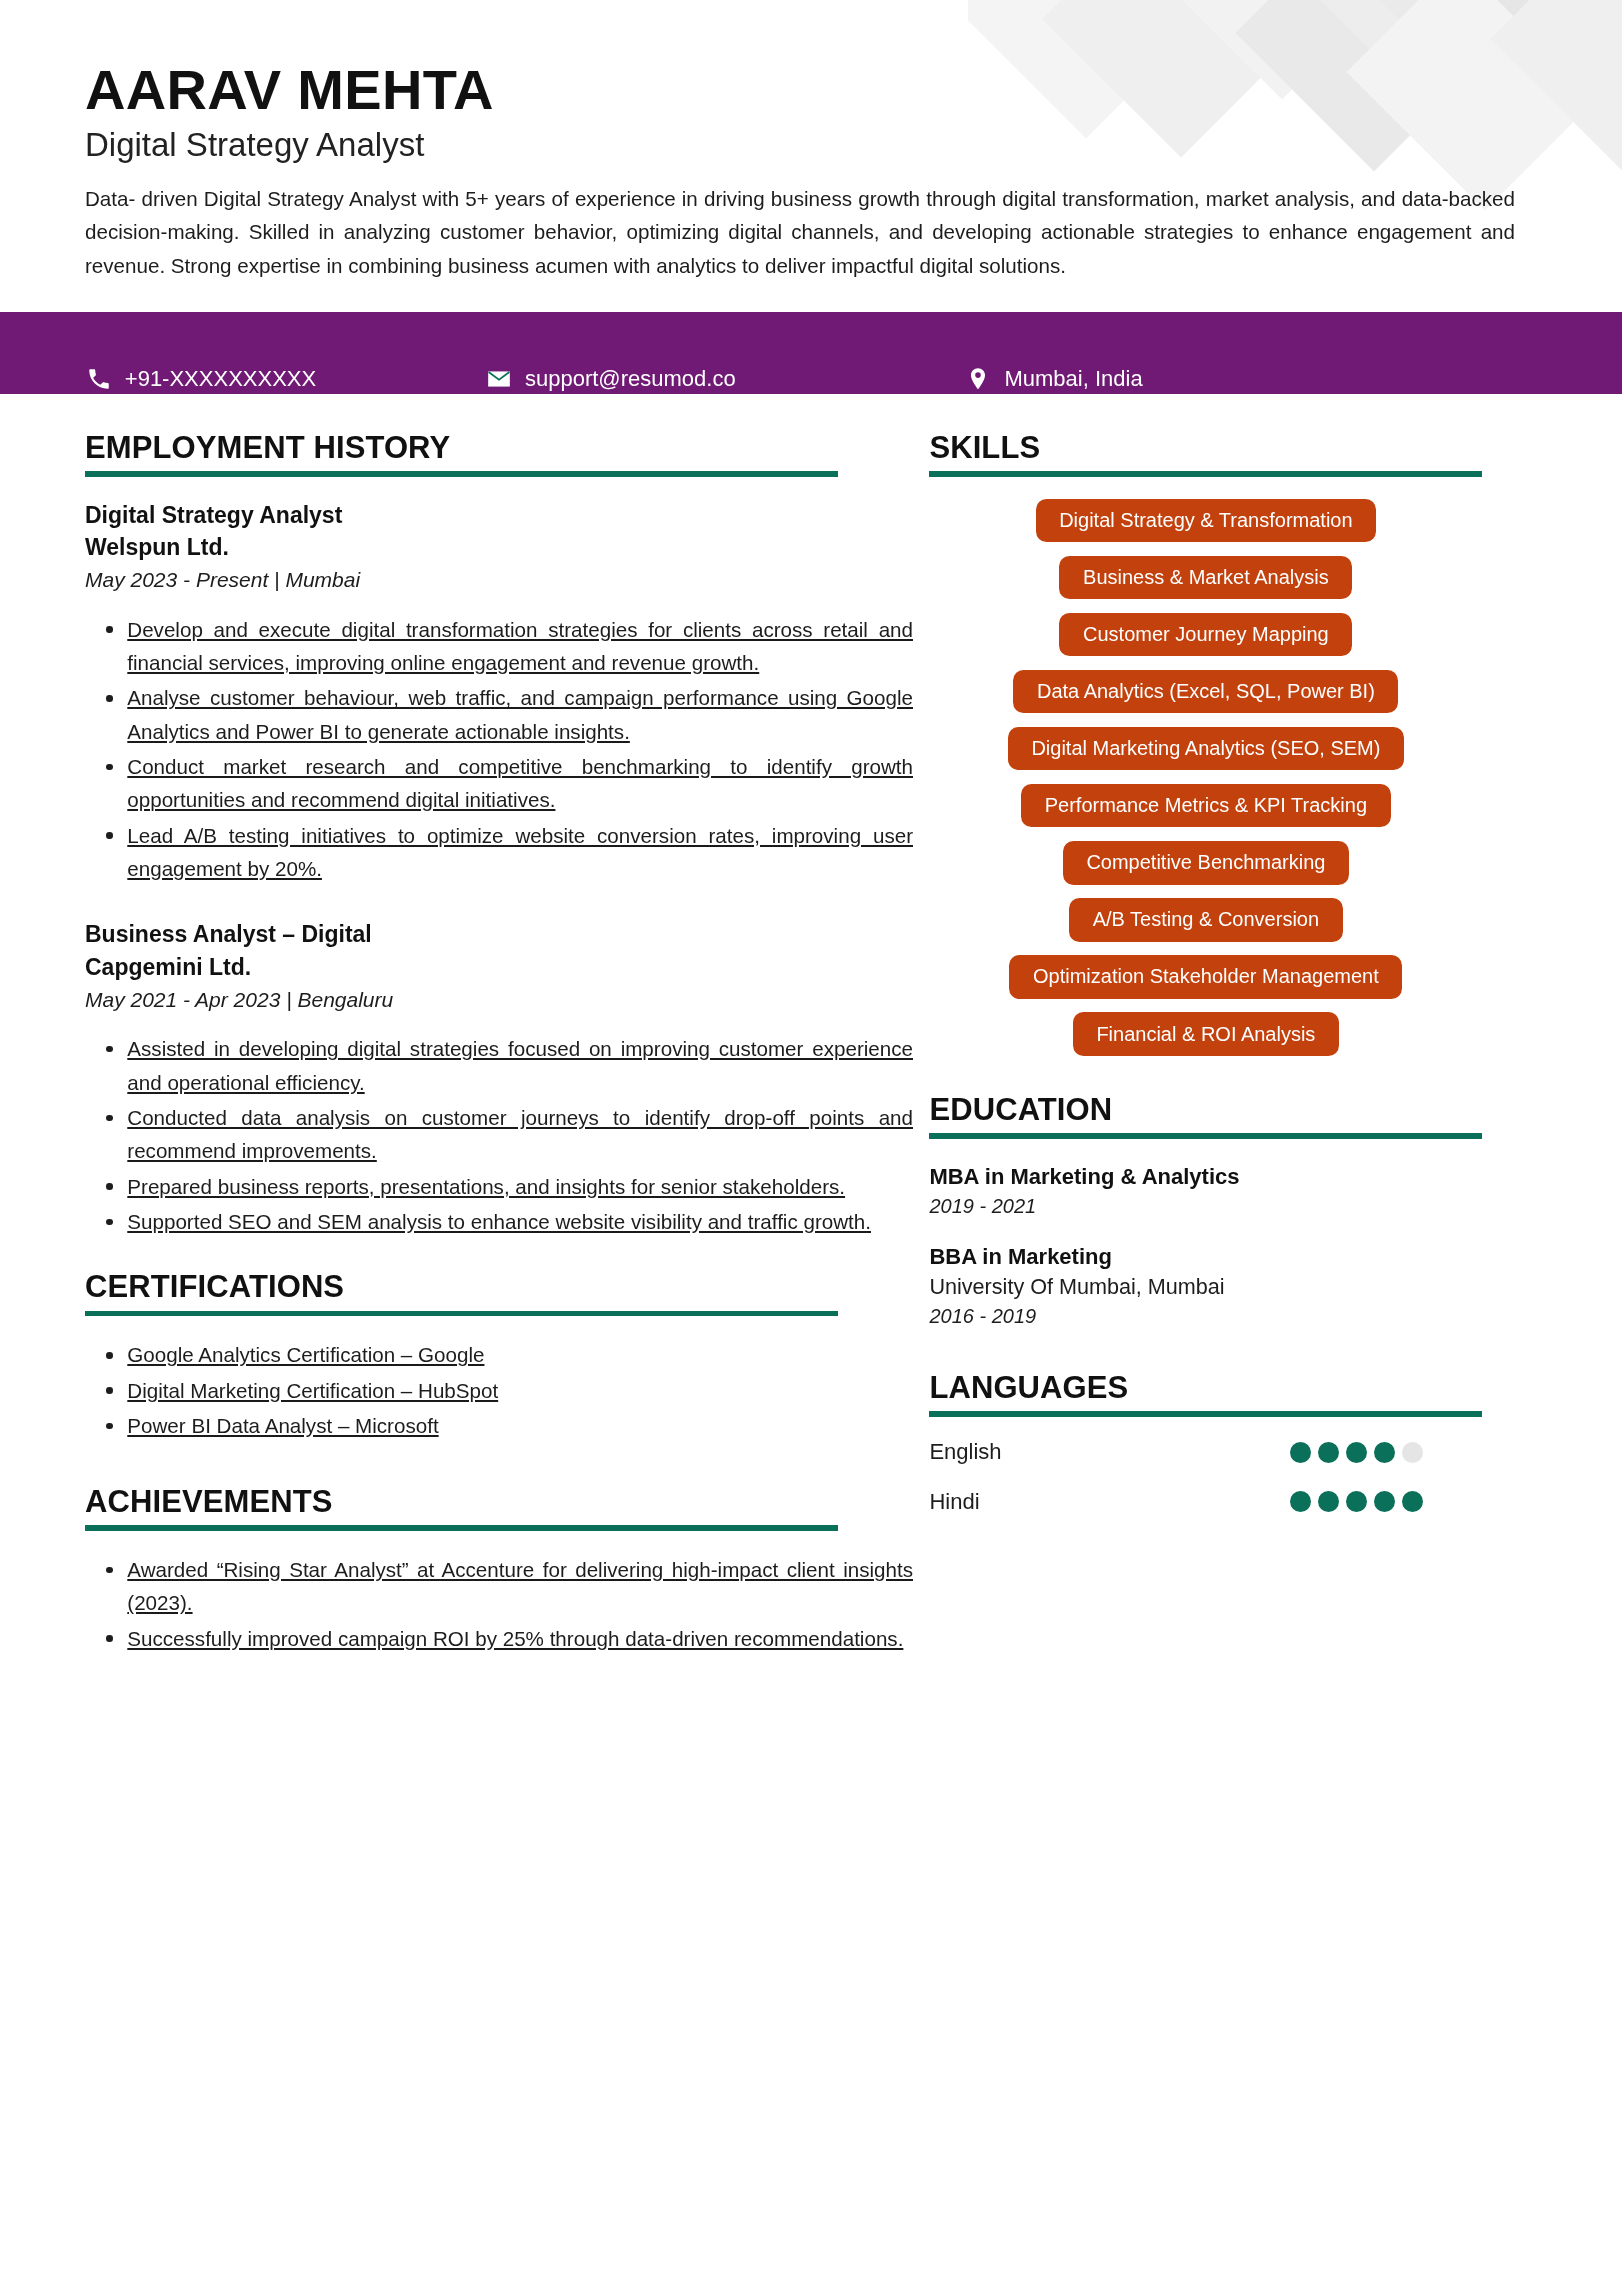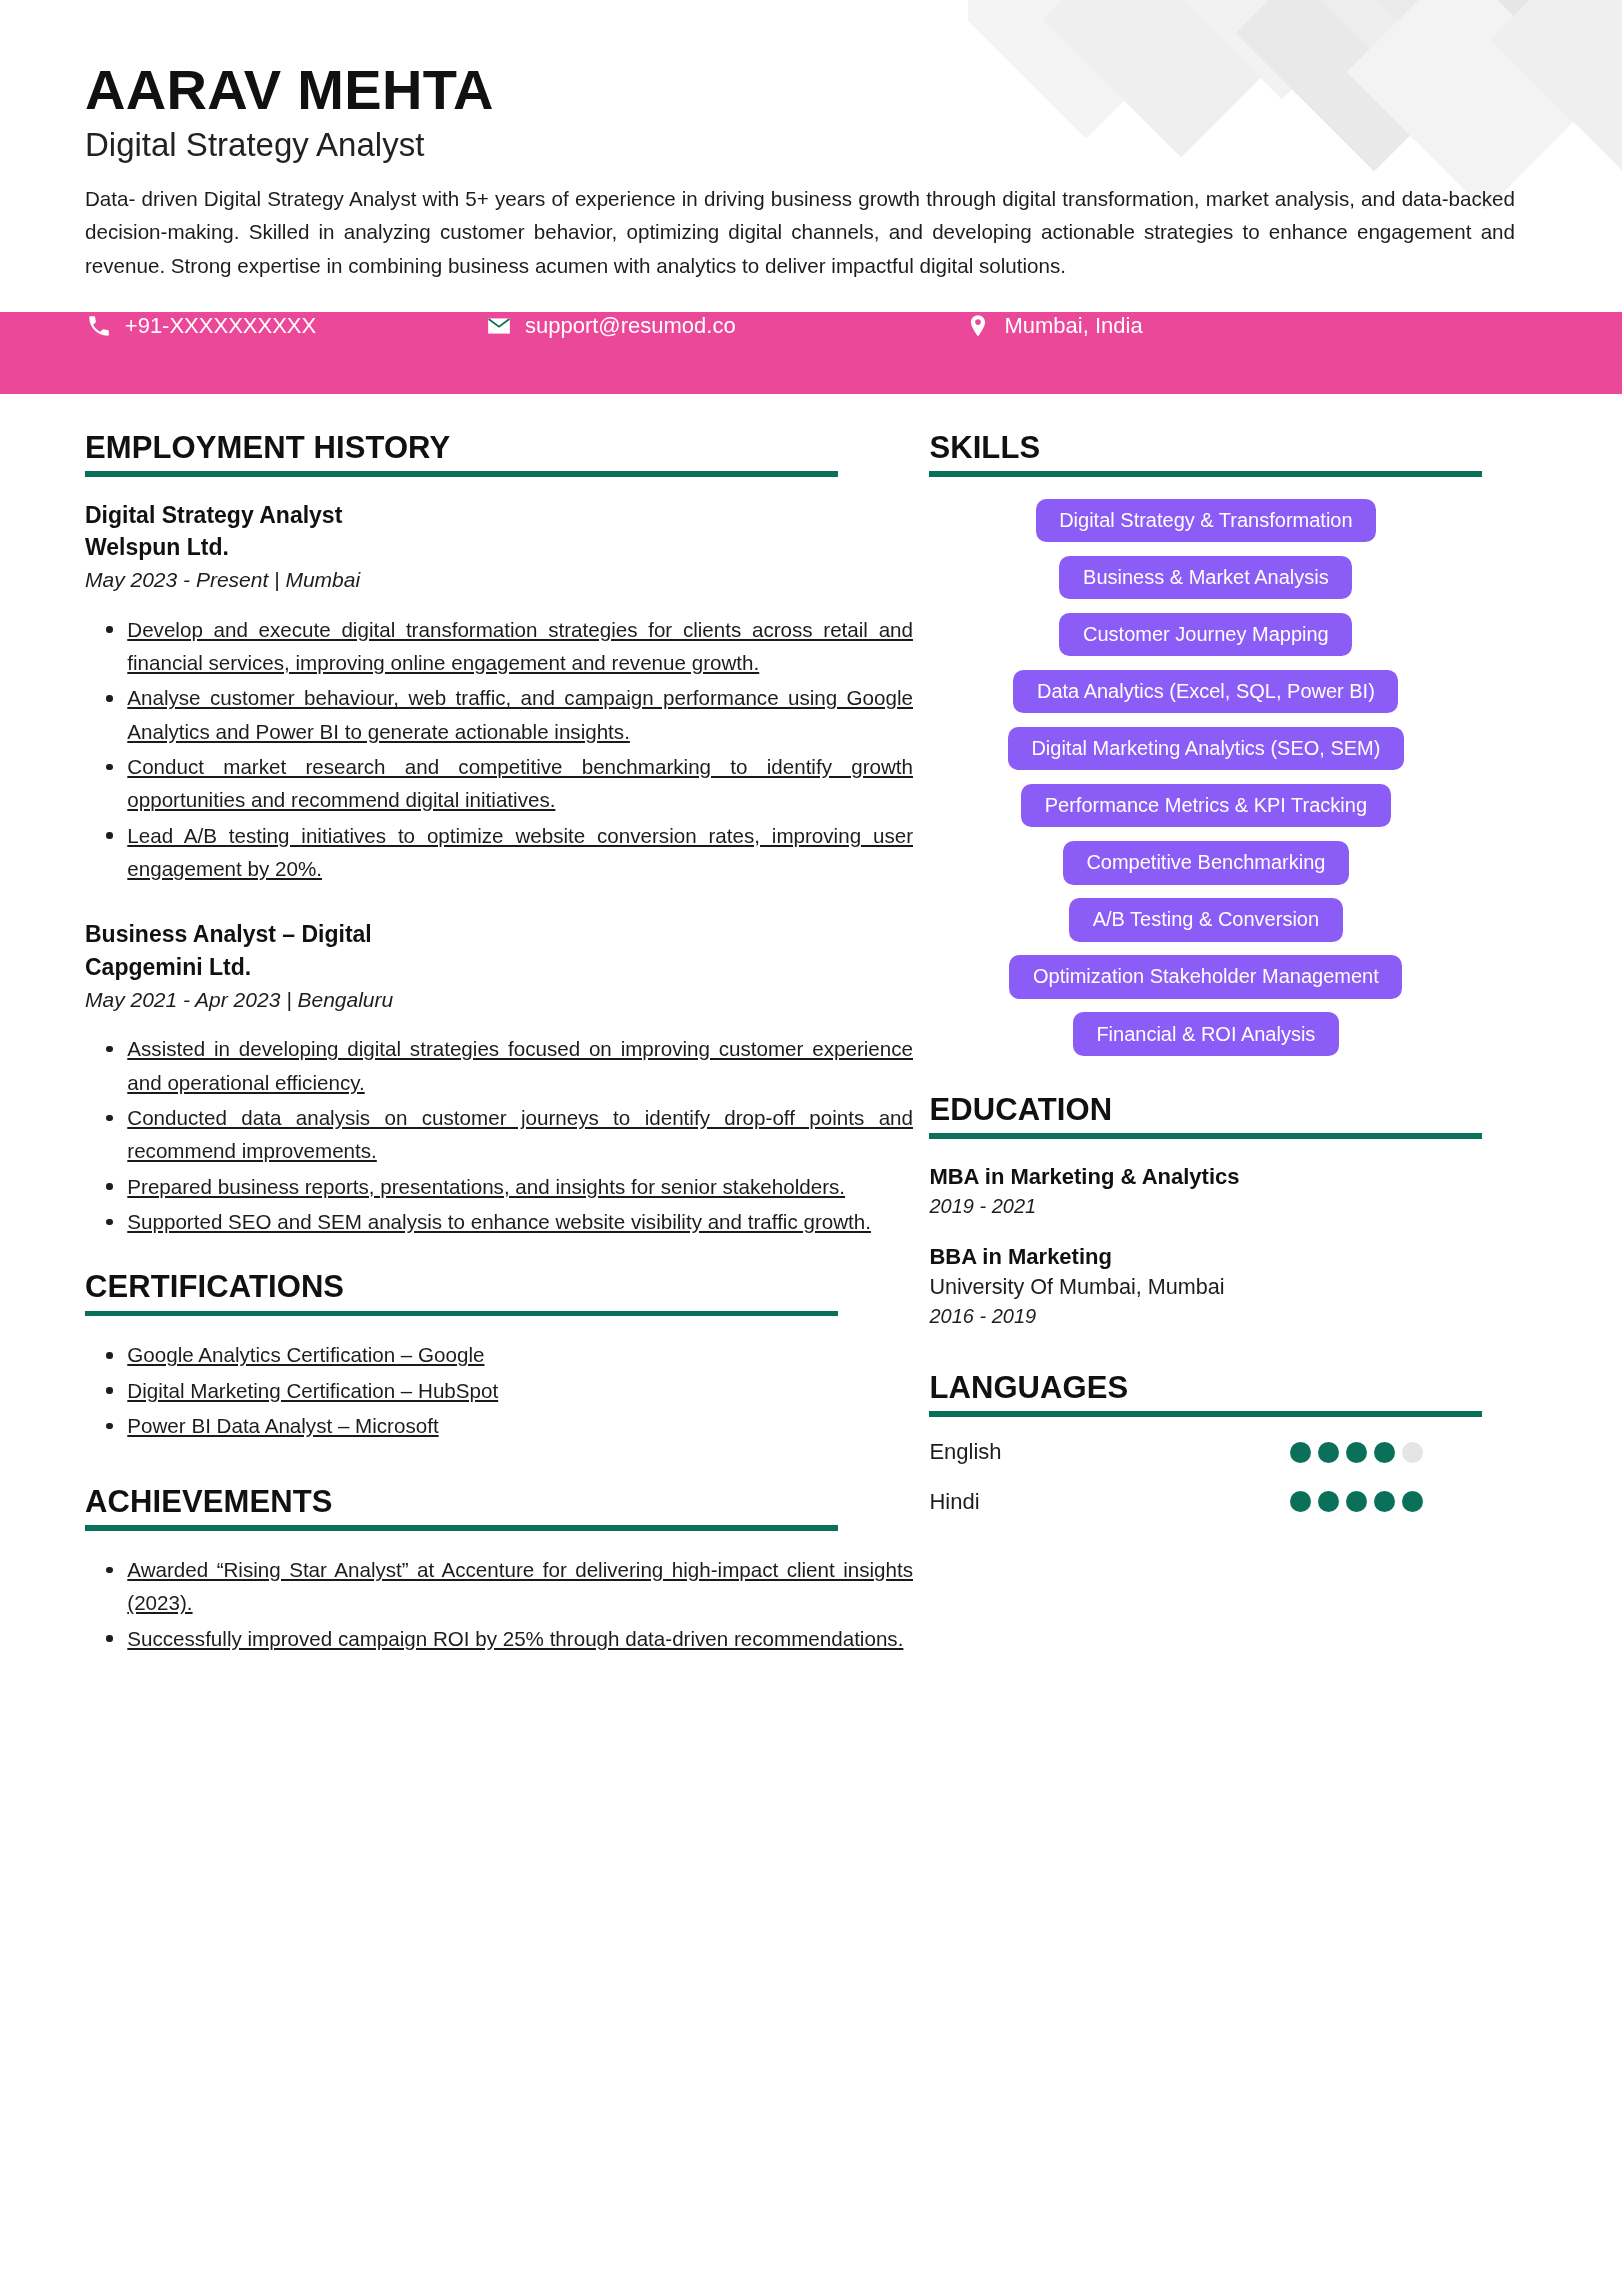--- a/index.html
+++ b/index.html
@@ -66,23 +66,23 @@
     max-width: 1430px;
     margin: 0;
   }
 
   
   #contactbar {
     position: relative;
     margin-top: 30px;
     width: 100%;
     height: 82px;
-    background: #ec4899;
+    background: #701a75;
     display: flex;
-    align-items: flex-start;
+    align-items: flex-end;
     z-index: 2;
   }
   .contact-item {
     display: flex;
     align-items: center;
     color: #ffffff;
     font-size: 22px;
     white-space: nowrap;
   }
   .c1 { margin-left: 84px; }
@@ -183,21 +183,21 @@
   ul.bullets li.nojust { text-align: left; }
 
   
   #skilllist {
     display: flex;
     flex-direction: column;
     align-items: center;
     width: 553px;
   }
   .pill {
-    background: #8b5cf6;
+    background: #c2410c;
     color: #ffffff;
     font-size: 20px;
     border-radius: 10.5px;
     padding: 9.2px 23.6px;
     margin-bottom: 13.7px;
     white-space: nowrap;
     text-align: center;
     line-height: 1.25;
   }
 

